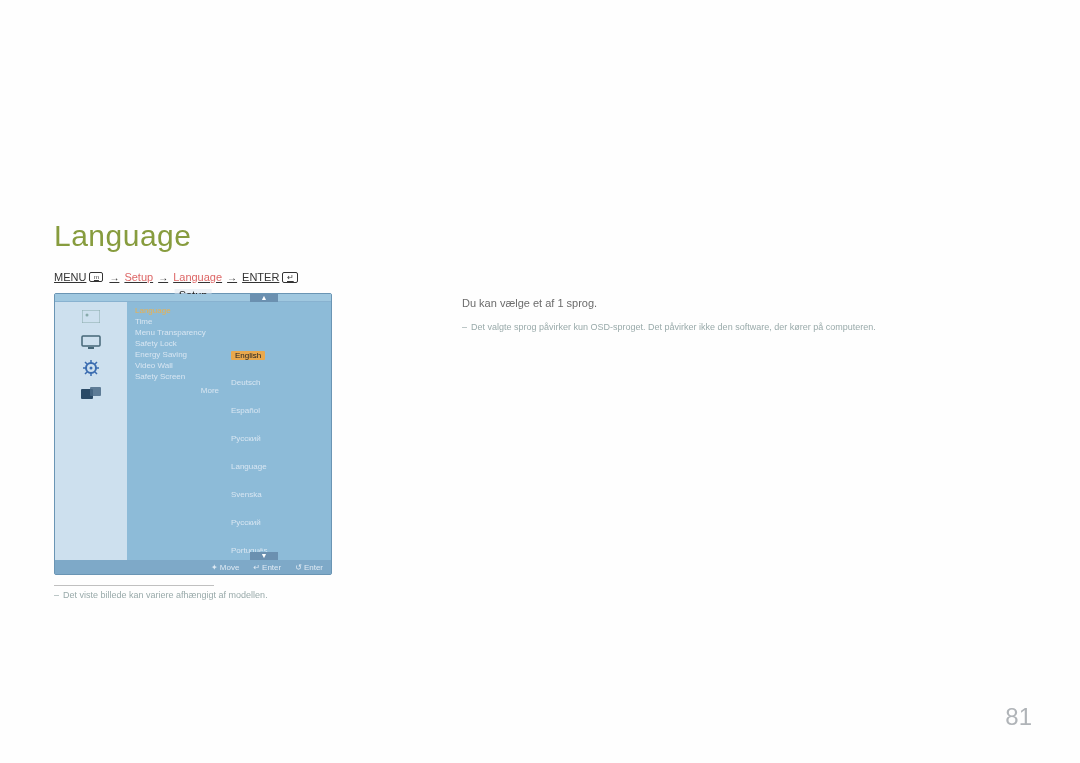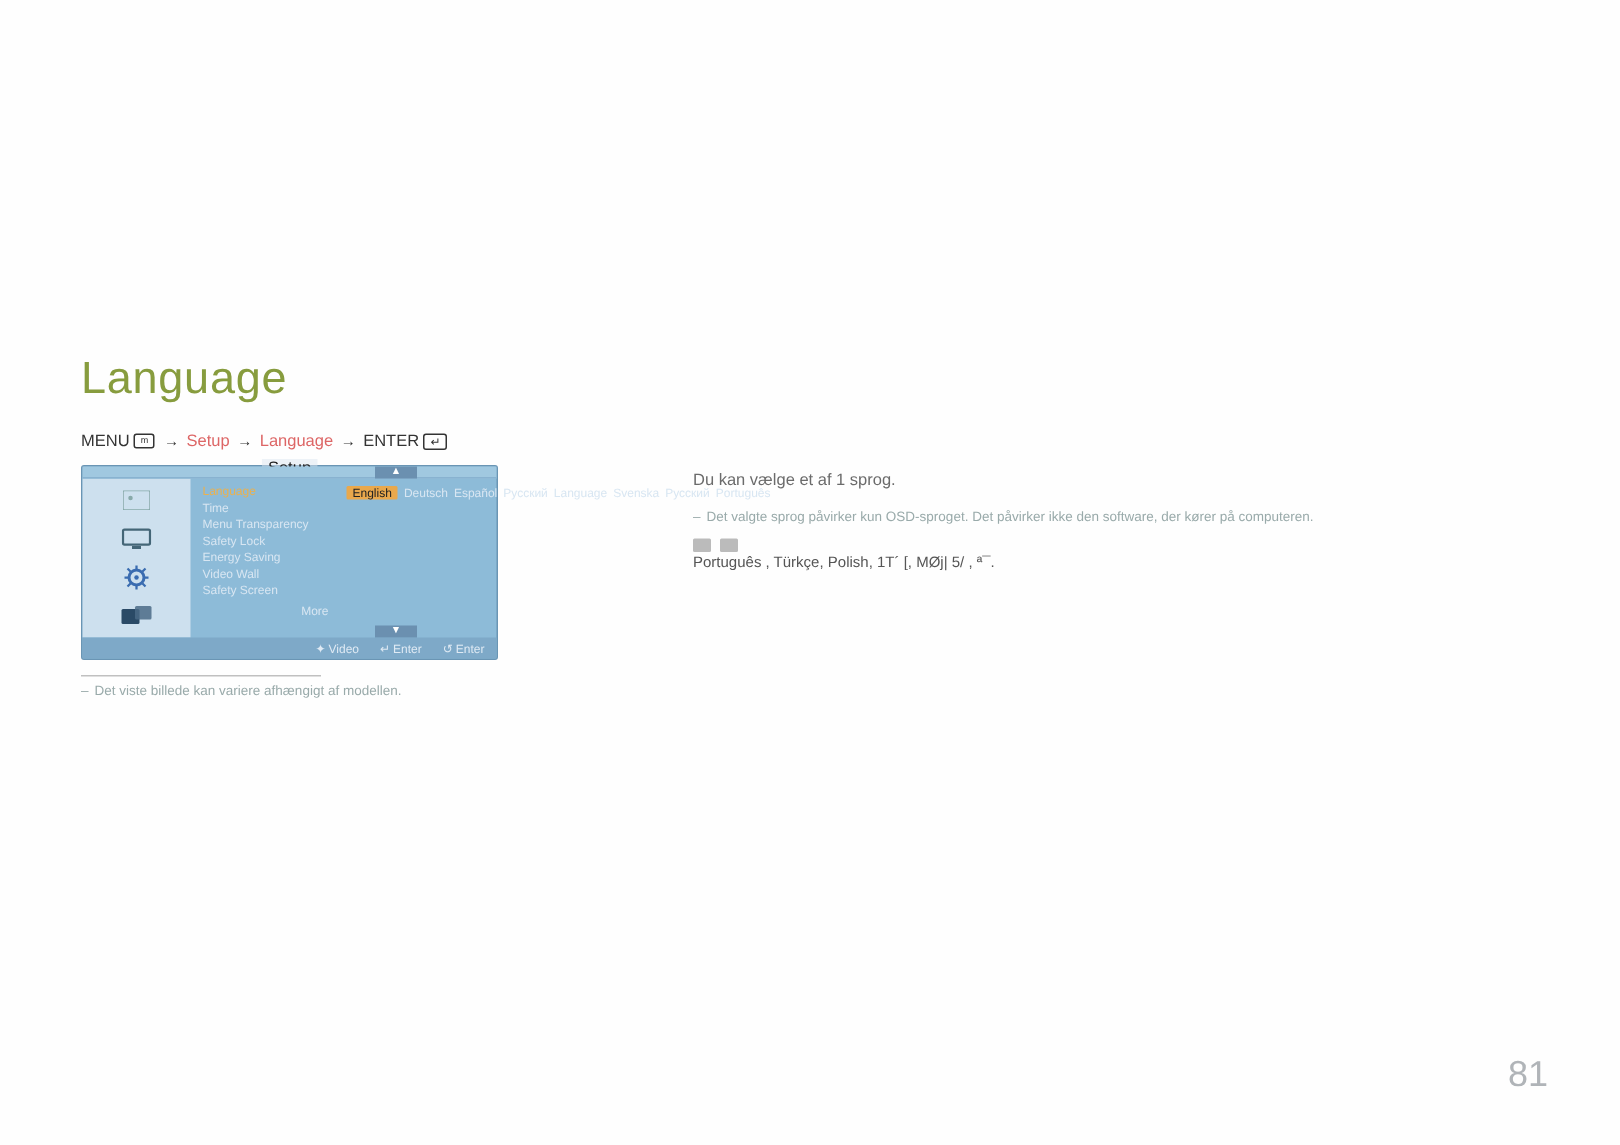--- a/index.html
+++ b/index.html
@@ -8,37 +8,38 @@
     height: 763px;
     background: #fefefe;
     font-family: Arial, Helvetica, sans-serif;
     color: #666;
     position: relative;
     overflow: hidden;
   }
   .page {
     position: absolute;
     left: 54px;
-    top: 236px;
+    top: 219px;
     width: 970px;
   }
   .section-title {
     color: #879c3e;
     font-size: 30px;
     font-weight: 400;
     margin-bottom: 18px;
     letter-spacing: 0.5px;
   }
   .path-row {
     font-size: 11px;
     color: #333;
     display: flex;
     align-items: center;
     gap: 2px;
     margin-bottom: 10px;
+    text-decoration: underline;
   }
   .path-row .pink { color: #d66; }
   .path-row .arrow {
     display: inline-block;
     margin: 0 3px;
     color: #333;
     font-size: 10px;
   }
   .content-row {
     display: flex;
@@ -115,21 +116,23 @@
     color: #d8e6f2;
     font-size: 8px;
     white-space: nowrap;
   }
   .osd-col-left .menu-line.hl { color: #eab14f; }
   .osd-col-left .menu-line.more { text-align: right; padding-right: 8px; margin-top: 3px;}
   .osd-col-right {
     width: 96px;
     padding: 4px 0 4px 4px;
     display: flex;
-    gap: 4px;
+    flex-direction: column;
+    gap: 17px;
+    margin-top: 44px;
   }
   .osd-col-right .opt {
     color: #d8e6f2;
     font-size: 8px;
     white-space: nowrap;
     padding: 1px 0;
   }
   .osd-col-right .opt.sel {
     background: #e9a84c;
     color: #222;
@@ -325,21 +328,21 @@
               <div class="opt">Svenska</div>
               <div class="opt">Русский</div>
               <div class="opt">Português</div>
             </div>
           </div>
         </div>
         <div class="osd-bottom">
           <div class="bot-row-arrow">▼</div>
           <span class="bot-item">
               <span>✦</span>
-              <span>Video</span>
+              <span>Move</span>
             </span>
           <span class="bot-item">
               <span>↵</span>
               <span>Enter</span>
             </span>
           <span class="bot-item">
               <span>↺</span>
               <span>Enter</span>
             </span>
         </div>
@@ -351,24 +354,17 @@
         <span>Det viste billede kan variere afhængigt af modellen.</span>
       </div>
     </div>
 
     <div class="right-col">
       <p>Du kan vælge et af 1 sprog.</p>
       <div class="sub-bullet">
         <span>–</span>
         <span>Det valgte sprog påvirker kun OSD-sproget. Det påvirker ikke den software, der kører på computeren.</span>
       </div>
-      <div class="lang-block">
-        <div class="lang-row1">
-          <span class="gray-box"></span>
-          <span class="gray-box"></span>
-        </div>
-        <div>Português , Türkçe, Polish, 1Т´ [,  МØj| 5/ ,     ª¯.</div>
-      </div>
     </div>
   </div>
 </div>
 
 <div class="page-number">81</div>
 
 </body></html>

